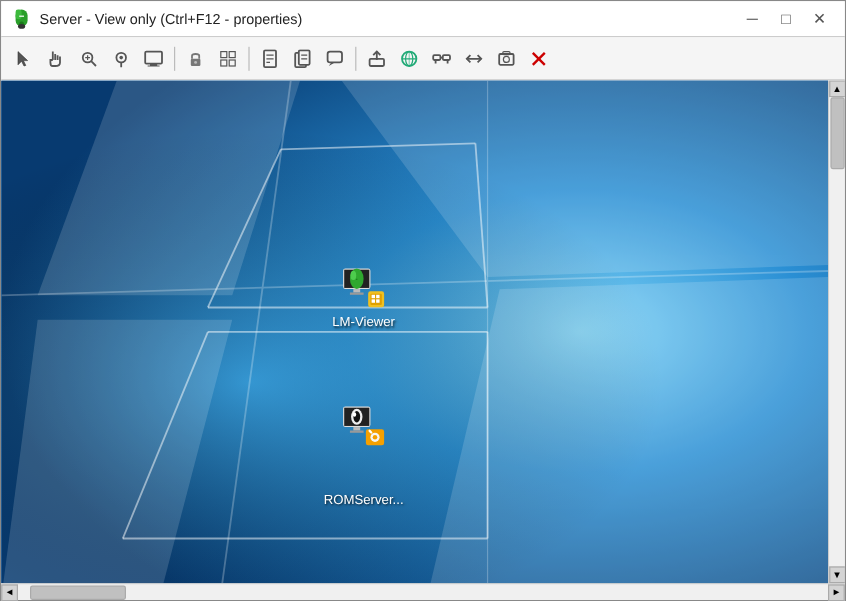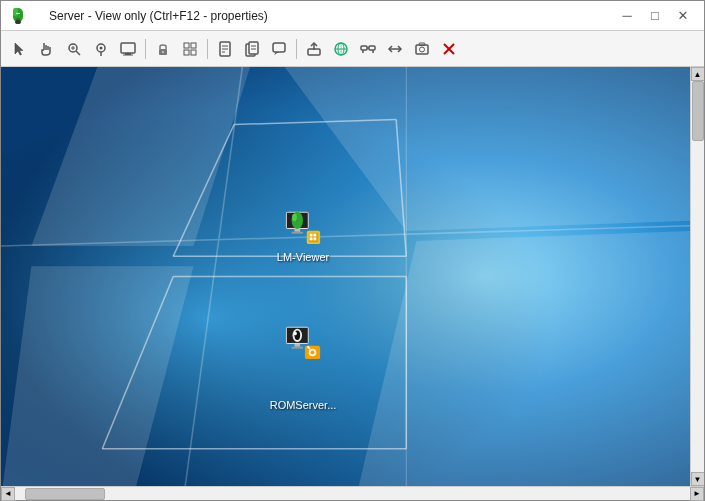--- a/index.html
+++ b/index.html
@@ -29,21 +29,20 @@
     .title-bar-icon {
       width: 18px;
       height: 18px;
       margin-right: 6px;
       flex-shrink: 0;
     }
     .title-bar-text {
       font-size: 12px;
       color: #222;
       flex: 1;
-      margin-left: 16px;
     }
     .title-bar-controls {
       display: flex;
       gap: 2px;
     }
     .title-btn {
       width: 26px;
       height: 20px;
       background: none;
       border: none;
@@ -113,21 +112,21 @@
       position: absolute;
       top: 0; left: 0;
       background: 
         radial-gradient(ellipse at 60% 50%, #5bb8f5 0%, #1a7fd4 30%, #0a5aa0 60%, #083d7a 100%);
       overflow: hidden;
     }
 
     
     .desktop-icons {
       position: absolute;
-      top: 0; left: 0;
+      top: 12px; left: 0;
       width: 100%; height: 100%;
       pointer-events: none;
     }
     .desktop-icon {
       position: absolute;
       display: flex;
       flex-direction: column;
       align-items: center;
       width: 80px;
       cursor: pointer;

